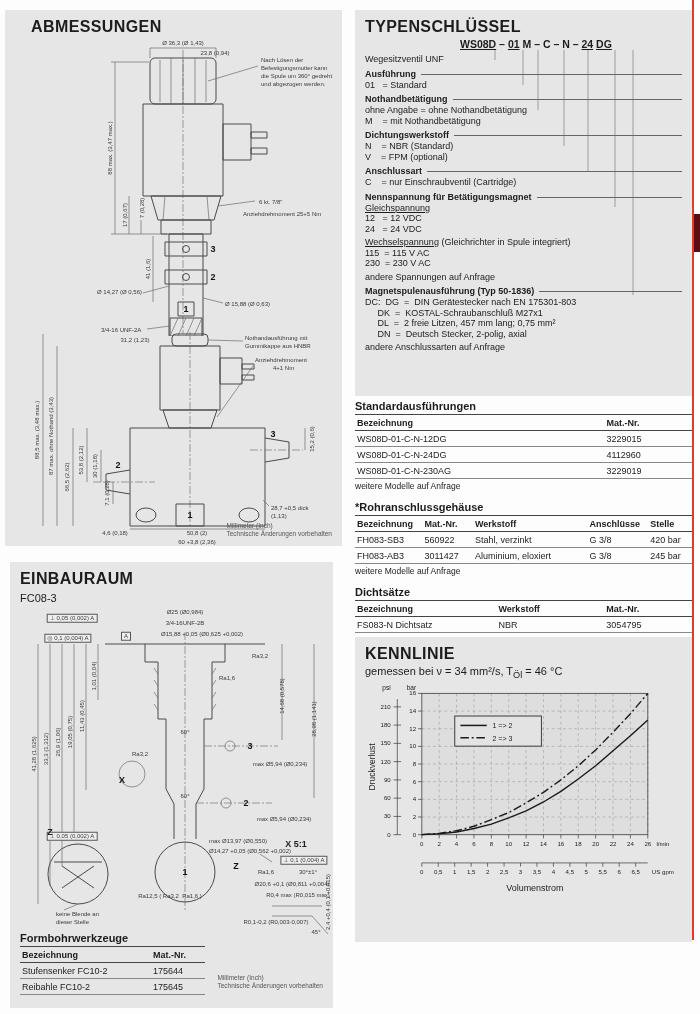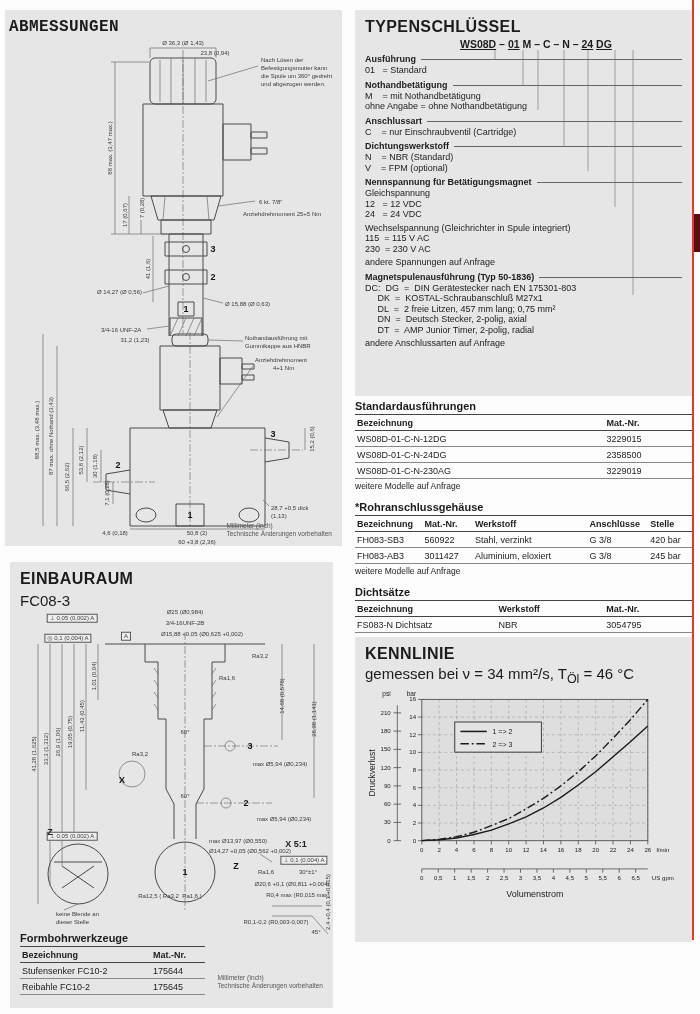--- a/index.html
+++ b/index.html
@@ -1,20 +1,20 @@
 <!DOCTYPE html>
 <html><head>
 <meta charset="utf-8">
 <style>
   html,body{margin:0;padding:0;background:#fff;}
   .page{position:relative;width:700px;height:1014px;background:#fdfdfd;overflow:hidden;
         font-family:"Liberation Sans","DejaVu Sans",sans-serif;color:#1c1c1c;}
   .panel{position:absolute;background:#e6e6e6;}
   .ptitle{font-size:16px;font-weight:bold;letter-spacing:.4px;}
-  .psub{font-size:15px;margin-top:2px;}
+  .psub{font-size:11px;margin-top:2px;}
   
   .lblhost{position:absolute;left:0;top:0;}
   .dim{position:absolute;font-size:6px;line-height:6.5px;color:#3a3a3a;white-space:pre;
        transform:translate(-50%,-50%);}
   .dim.a{transform:translate(0,-50%);}
   .dim.r{transform:translate(-50%,-50%) rotate(-90deg);}
   .dim.bold{font-weight:bold;font-size:9px;color:#111;}
   .dim.big{font-weight:bold;font-size:9px;color:#222;}
   .dim.box{border:1px solid #555;padding:0 2px;background:#eee;}
   svg.draw{position:absolute;left:10px;}
@@ -25,21 +25,21 @@
   .panel-footer{position:absolute;right:10px;font-size:6.5px;line-height:8px;color:#555;text-align:left;}
   
   #p-typ{padding:8px 10px;box-sizing:border-box;}
   .code-line{margin-left:95px;margin-top:2px;font-size:10.5px;font-weight:bold;white-space:pre;position:relative;z-index:2;}
   .code-part.ul{text-decoration:underline;}
   .ts-sec{margin-top:4px;position:relative;z-index:2;}
   .ts-heading{display:flex;align-items:center;font-size:9px;font-weight:bold;line-height:11px;}
   .ts-heading::after{content:"";flex:1;border-top:1px solid #666;margin-left:5px;}
   .ts-line{font-size:9px;line-height:10.5px;white-space:pre;}
   .ts-line.gap{margin-top:3px;}
-  .ts-line .ul{}
+  .ts-line .ul{text-decoration:underline;}
   #ts-conn{position:absolute;left:0;top:0;z-index:1;}
   
   .tables-col{position:absolute;left:355px;top:400px;width:337px;}
   .tsec{margin-bottom:10px;}
   .tsec-title{font-size:11px;font-weight:bold;margin-bottom:2px;}
   table.dtable{width:100%;border-collapse:collapse;font-size:9px;}
   table.dtable th{text-align:left;font-weight:bold;border-top:1px solid #444;border-bottom:1.5px solid #444;padding:2.5px 2px;}
   table.dtable td{border-bottom:1px solid #888;padding:2.5px 2px;}
   .tnote{font-size:8.5px;margin-top:2px;color:#222;}
   .t-standard td:nth-child(2),.t-standard th:nth-child(2){width:26%;}
@@ -54,21 +54,21 @@
   
   .redline{position:absolute;background:#e23b2e;}
   .darkredbar{position:absolute;background:#5c0d12;}
 </style>
 </head>
 <body>
 
 <div class="page">
 
   <div class="panel" id="p-abm" style="left:5px;top:10px;width:337px;height:536px;">
-    <div class="ptitle" style="position:absolute;left:4px;top:8px;font-family:Liberation Mono, monospace;">ABMESSUNGEN</div>
+    <div class="ptitle" style="position:absolute;left:26px;top:8px;">ABMESSUNGEN</div>
 
     <svg class="draw" style="top:26px;" width="316" height="300" viewBox="0 0 316 300">
       <line class="cl" x1="168" y1="14" x2="168" y2="298"></line>
       <rect class="oln" x="135" y="22" width="66" height="46" rx="5"></rect>
       <line class="dln" x1="145" y1="24" x2="145" y2="66"></line>
         <line class="dln" x1="156" y1="22" x2="156" y2="68"></line>
       <line class="dln" x1="168" y1="22" x2="168" y2="68"></line>
         <line class="dln" x1="180" y1="22" x2="180" y2="68"></line>
       <line class="dln" x1="191" y1="24" x2="191" y2="66"></line>
       <rect class="oln" x="128" y="68" width="80" height="92"></rect>
@@ -318,46 +318,47 @@
         <line x1="209" y1="40" x2="209" y2="136"></line>
         <line x1="233" y1="40" x2="233" y2="161"></line>
         <line x1="260" y1="40" x2="260" y2="197"></line>
         <line x1="278" y1="40" x2="278" y2="285"></line>
       </g>
     </svg>
     <div class="ptitle">TYPENSCHLÜSSEL</div>
     <div class="code-line" id="ts-code"><span class="code-part ul">WS08D</span> <span class="code-part">–</span> <span class="code-part ul">01</span> <span class="code-part">M</span> <span class="code-part">–</span> <span class="code-part">C</span> <span class="code-part">–</span> <span class="code-part">N</span> <span class="code-part">–</span> <span class="code-part ul">24</span> <span class="code-part ul">DG</span> </div>
     <div id="ts-sections">
         <div class="ts-sec">
+          <div class="ts-line">Wegesitzventil UNF</div>
         </div>
         <div class="ts-sec">
           <div class="ts-heading">
             <span>Ausführung</span>
           </div>
           <div class="ts-line">01   = Standard</div>
         </div>
         <div class="ts-sec">
           <div class="ts-heading">
             <span>Nothandbetätigung</span>
           </div>
+          <div class="ts-line">ohne Angabe = ohne Nothandbetätigung</div>
           <div class="ts-line">M    = mit Nothandbetätigung</div>
-          <div class="ts-line">ohne Angabe = ohne Nothandbetätigung</div>
-        </div>
-        <div class="ts-sec">
-          <div class="ts-heading">
-            <span>Anschlussart</span>
-          </div>
-          <div class="ts-line">C    = nur Einschraubventil (Cartridge)</div>
         </div>
         <div class="ts-sec">
           <div class="ts-heading">
             <span>Dichtungswerkstoff</span>
           </div>
           <div class="ts-line">N    = NBR (Standard)</div>
           <div class="ts-line">V    = FPM (optional)</div>
+        </div>
+        <div class="ts-sec">
+          <div class="ts-heading">
+            <span>Anschlussart</span>
+          </div>
+          <div class="ts-line">C    = nur Einschraubventil (Cartridge)</div>
         </div>
         <div class="ts-sec">
           <div class="ts-heading">
             <span>Nennspannung für Betätigungsmagnet</span>
           </div>
           <div class="ts-line"><span class="ul">Gleichspannung</span></div>
           <div class="ts-line">12   = 12 VDC</div>
           <div class="ts-line">24   = 24 VDC</div>
           <div class="ts-line gap"><span class="ul">Wechselspannung</span> (Gleichrichter in Spule integriert)</div>
           <div class="ts-line">115  = 115 V AC</div>
@@ -365,21 +366,20 @@
           <div class="ts-line gap">andere Spannungen auf Anfrage</div>
         </div>
         <div class="ts-sec">
           <div class="ts-heading">
             <span>Magnetspulenausführung (Typ 50-1836)</span>
           </div>
           <div class="ts-line">DC:  DG  =  DIN Gerätestecker nach EN 175301-803</div>
           <div class="ts-line">     DK  =  KOSTAL-Schraubanschluß M27x1</div>
           <div class="ts-line">     DL  =  2 freie Litzen, 457 mm lang; 0,75 mm²</div>
           <div class="ts-line">     DN  =  Deutsch Stecker, 2-polig, axial</div>
-          <div class="ts-line">     DT  =  AMP Junior Timer, 2-polig, radial</div>
           <div class="ts-line gap">andere Anschlussarten auf Anfrage</div>
         </div>
       </div>
   </div>
 
   <div class="tables-col">
     <div class="tsec">
       <div class="tsec-title">Standardausführungen</div>
       <table class="dtable t-standard">
           <thead>
@@ -388,21 +388,21 @@
               <th>Mat.-Nr.</th>
             </tr>
           </thead>
           <tbody>
             <tr>
               <td>WS08D-01-C-N-12DG</td>
               <td>3229015</td>
             </tr>
             <tr>
               <td>WS08D-01-C-N-24DG</td>
-              <td>2358500</td>
+              <td>4112960</td>
             </tr>
             <tr>
               <td>WS08D-01-C-N-230AG</td>
               <td>3229019</td>
             </tr>
           </tbody>
         </table>
       <div class="tnote">weitere Modelle auf Anfrage</div>
     </div>
     <div class="tsec">

